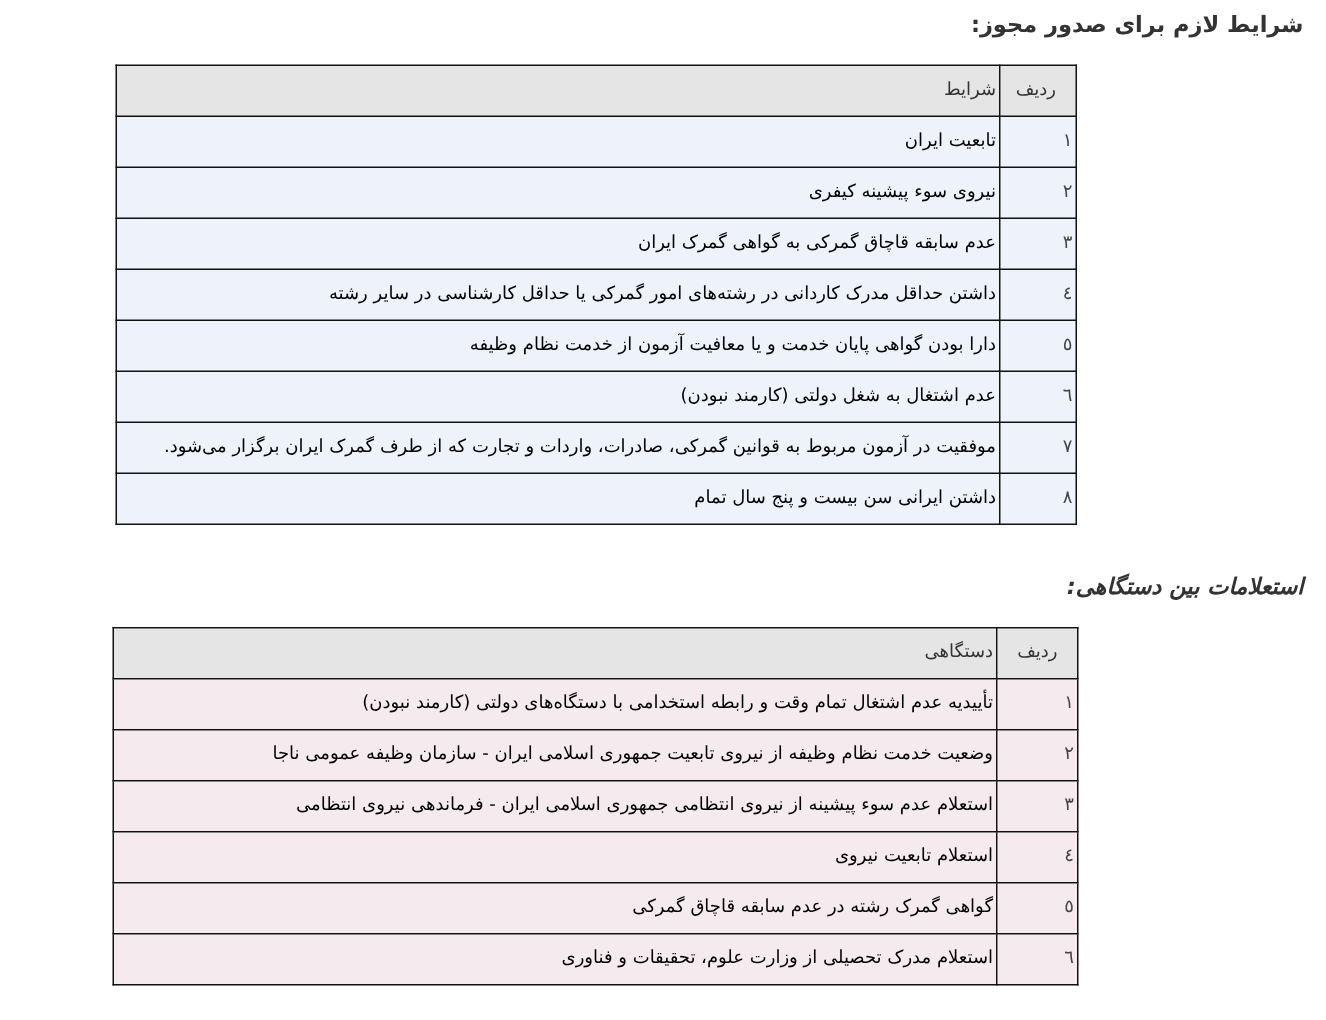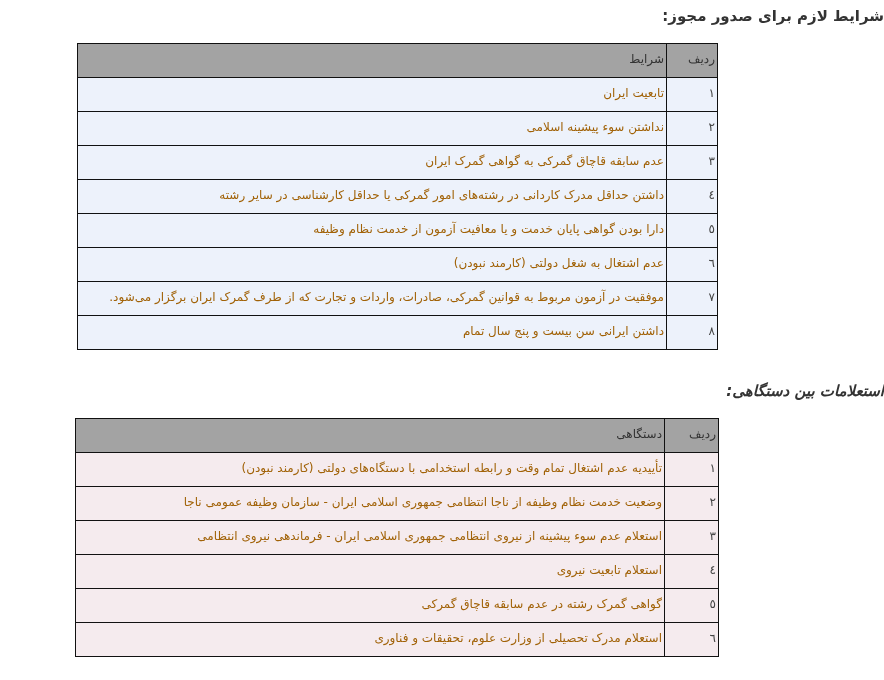--- a/index.html
+++ b/index.html
@@ -10,21 +10,21 @@
     body {
       width: 884px;
       height: 680px;
       position: relative;
       overflow: hidden;
       font-family: "DejaVu Sans", sans-serif;
       color: #222;
     }
     .heading {
       position: absolute;
-      right: 0;
+      right: 15px;
       direction: rtl;
       font-size: 15px;
       font-weight: bold;
       color: #333333;
       white-space: nowrap;
       line-height: 20px;
     }
     #h1 { top: 6px; }
     #h2 { top: 381px; font-style: italic; }
 
@@ -45,32 +45,32 @@
       vertical-align: top;
       text-align: right;
       font-weight: normal;
       line-height: 16px;
       padding-top: 7px;
       box-sizing: border-box;
       white-space: nowrap;
       overflow: hidden;
     }
     table.grid th {
-      background: #a3a3a3;
+      background: #e5e5e5;
       color: #333;
     }
-    table.grid .c-num { width: 51px; padding-right: 2px; font-family: Liberation Serif, serif; }
+    table.grid .c-num { width: 51px; padding-right: 13px; }
     #t2 .c-num { width: 54px; }
     #t1 td { background: #edf2fb; }
     #t2 td { background: #f5ebee; }
     td.num {
       color: #444;
       padding-right: 14px;
     }
-    td.txt { color: #a16207; }
+    td.txt { color: #000000; }
   </style>
 </head>
 <body>
 
 <div id="h1" class="heading">شرایط لازم برای صدور مجوز:</div>
 
 <table id="t1" class="grid">
   <colgroup>
     <col class="c-num" style="width:51px">
     <col>
@@ -81,21 +81,21 @@
       <th>شرایط</th>
     </tr>
   </thead>
   <tbody>
     <tr>
       <td class="num">۱</td>
       <td class="txt">تابعیت ایران</td>
     </tr>
     <tr>
       <td class="num">۲</td>
-      <td class="txt">نداشتن سوء پیشینه اسلامی</td>
+      <td class="txt">نیروی سوء پیشینه کیفری</td>
     </tr>
     <tr>
       <td class="num">۳</td>
       <td class="txt">عدم سابقه قاچاق گمرکی به گواهی گمرک ایران</td>
     </tr>
     <tr>
       <td class="num">٤</td>
       <td class="txt">داشتن حداقل مدرک کاردانی در رشته‌های امور گمرکی یا حداقل کارشناسی در سایر رشته</td>
     </tr>
     <tr>
@@ -130,21 +130,21 @@
       <th>دستگاهی</th>
     </tr>
   </thead>
   <tbody>
     <tr>
       <td class="num">۱</td>
       <td class="txt">تأییدیه عدم اشتغال تمام وقت و رابطه استخدامی با دستگاه‌های دولتی (کارمند نبودن)</td>
     </tr>
     <tr>
       <td class="num">۲</td>
-      <td class="txt">وضعیت خدمت نظام وظیفه از ناجا انتظامی جمهوری اسلامی ایران - سازمان وظیفه عمومی ناجا</td>
+      <td class="txt">وضعیت خدمت نظام وظیفه از نیروی تابعیت جمهوری اسلامی ایران - سازمان وظیفه عمومی ناجا</td>
     </tr>
     <tr>
       <td class="num">۳</td>
       <td class="txt">استعلام عدم سوء پیشینه از نیروی انتظامی جمهوری اسلامی ایران - فرماندهی نیروی انتظامی</td>
     </tr>
     <tr>
       <td class="num">٤</td>
       <td class="txt">استعلام تابعیت نیروی</td>
     </tr>
     <tr>

